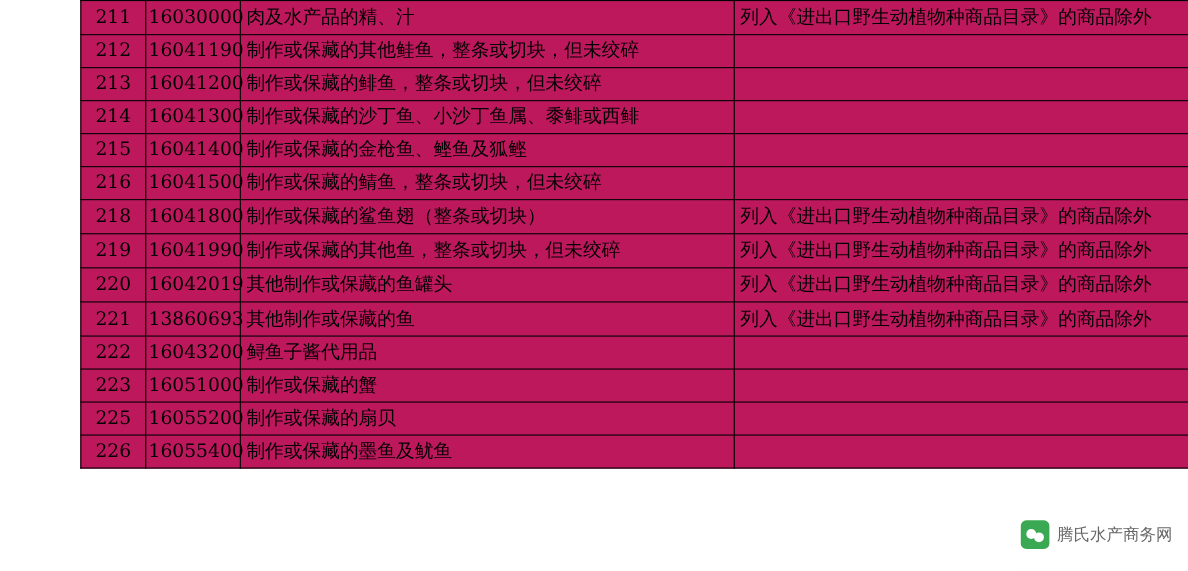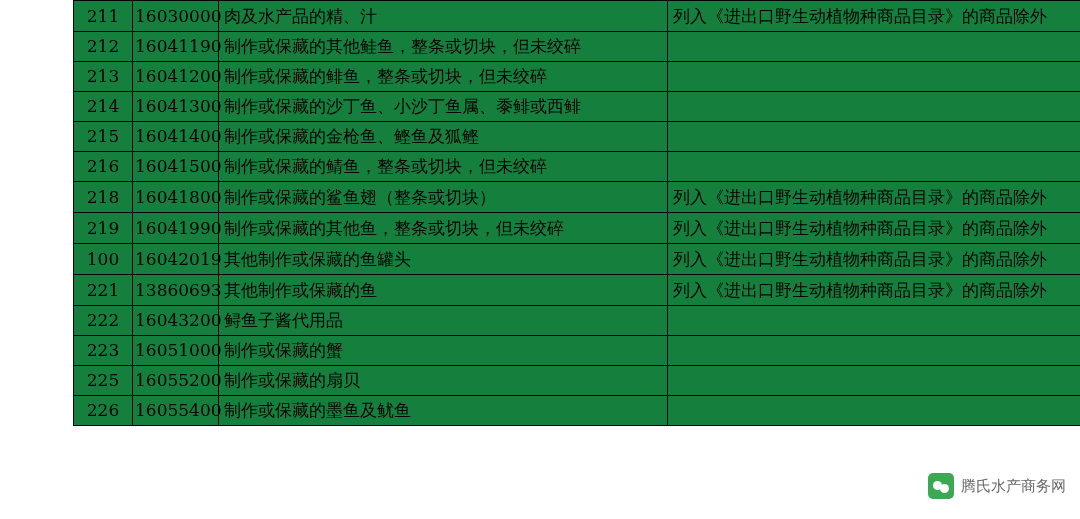--- a/index.html
+++ b/index.html
@@ -17,21 +17,21 @@
   #doc {
     position: absolute;
     left: 73px;
     top: 0px;
     width: 1007px;
   }
   table.hs-table {
     border-collapse: collapse;
     width: 1007px;
     table-layout: fixed;
-    background: #15803d;
+    background: #be185d;
   }
   table.hs-table td {
     border: 1px solid #000;
     padding: 0;
     vertical-align: top;
     font-size: 17px;
     line-height: 25px;
     color: #000;
   }
   .col-no {
@@ -232,21 +232,21 @@
           </td>
           <td class="col-desc">
             <div class="cell-inner desc-text">制作或保藏的其他鱼，整条或切块，但未绞碎</div>
           </td>
           <td class="col-note">
             <div class="note-inner">列入《进出口野生动植物种商品目录》的商品除外</div>
           </td>
         </tr>
         <tr class="tall">
           <td class="col-no mid">
-            <div class="cell-inner center">100</div>
+            <div class="cell-inner center">220</div>
           </td>
           <td class="col-code mid">
             <div class="cell-inner center">16042019</div>
           </td>
           <td class="col-desc">
             <div class="cell-inner desc-text">其他制作或保藏的鱼罐头</div>
           </td>
           <td class="col-note">
             <div class="note-inner">列入《进出口野生动植物种商品目录》的商品除外</div>
           </td>

